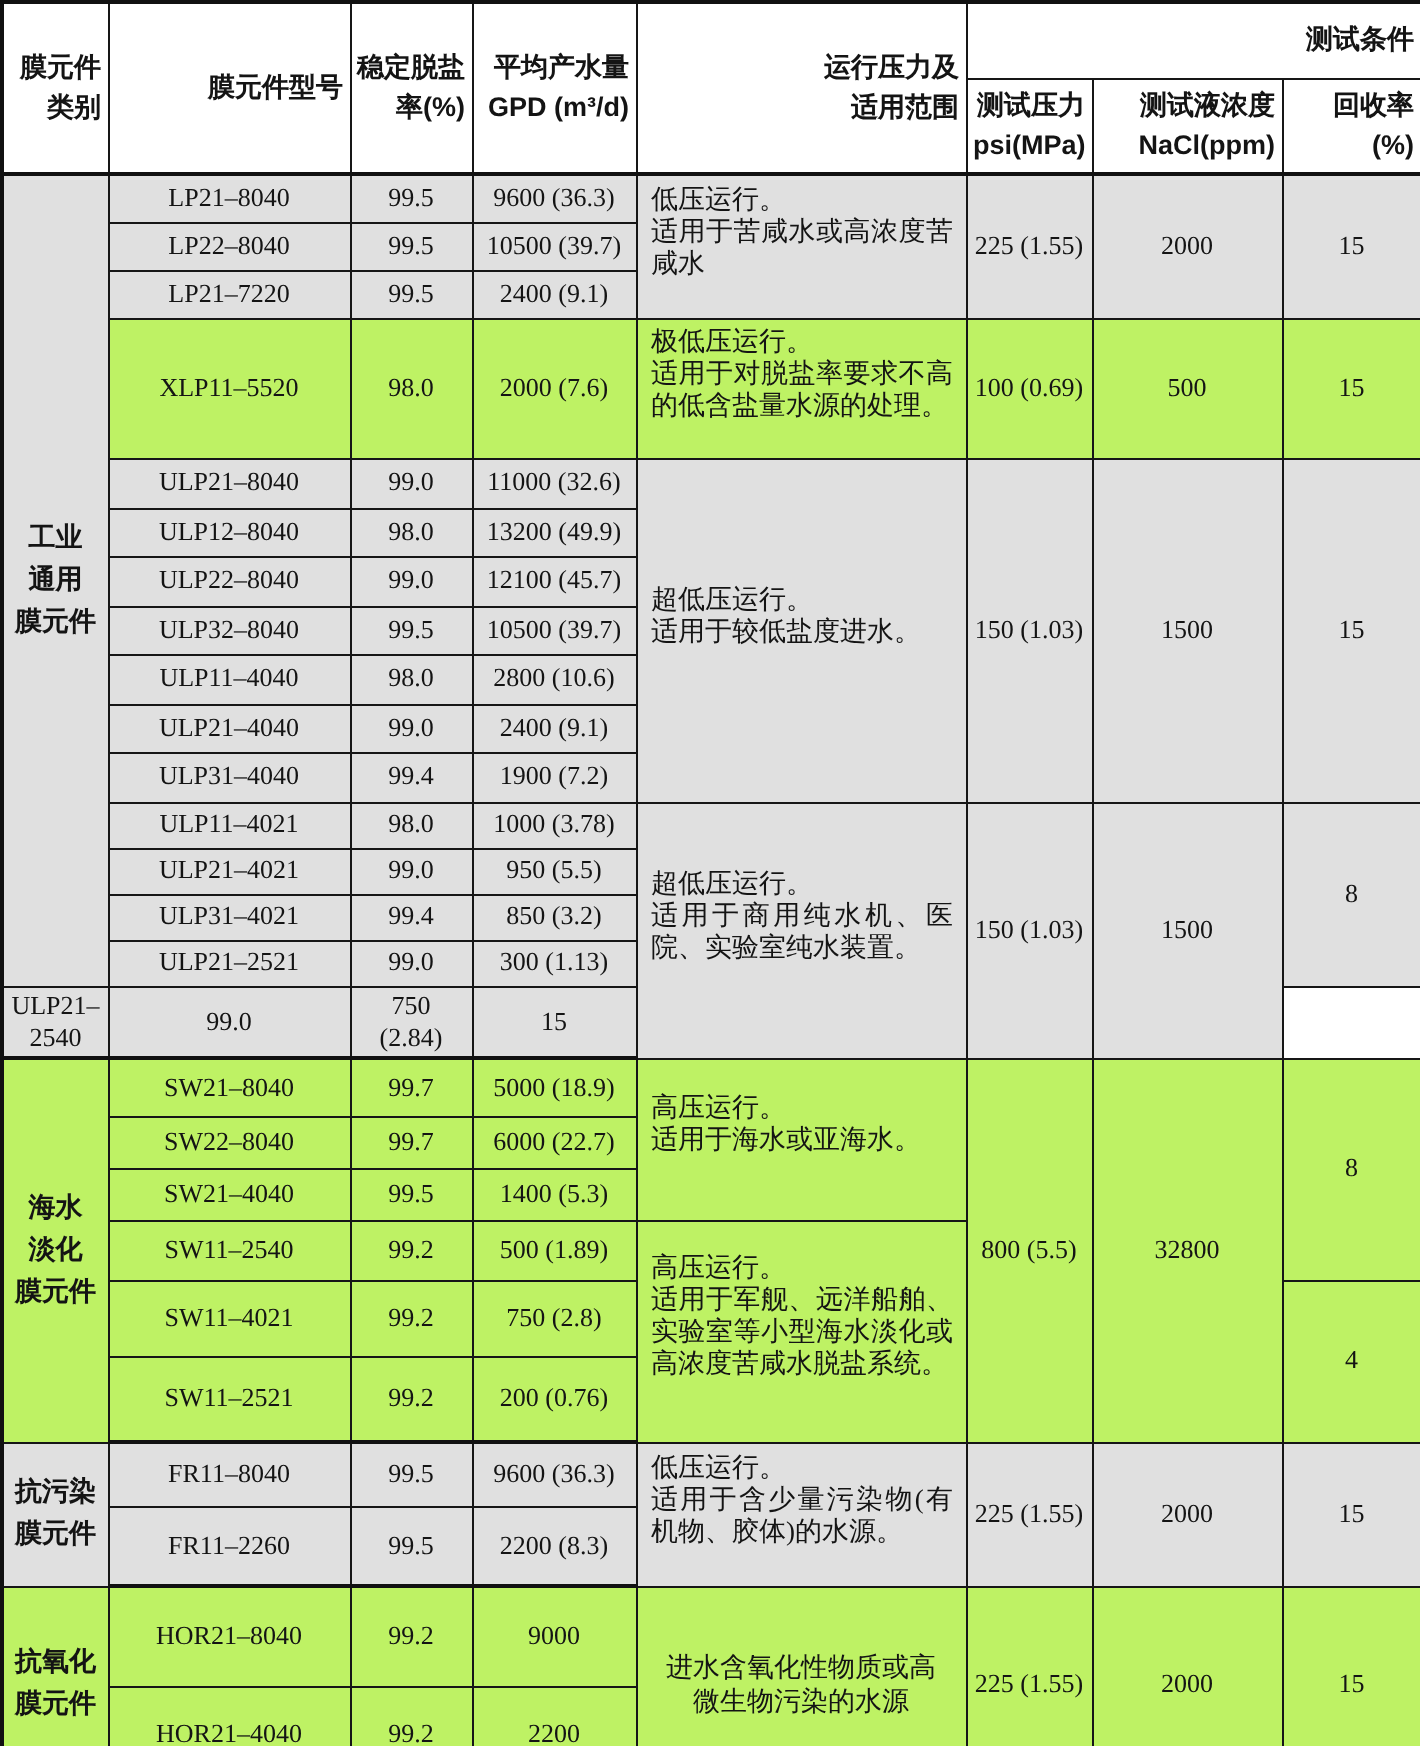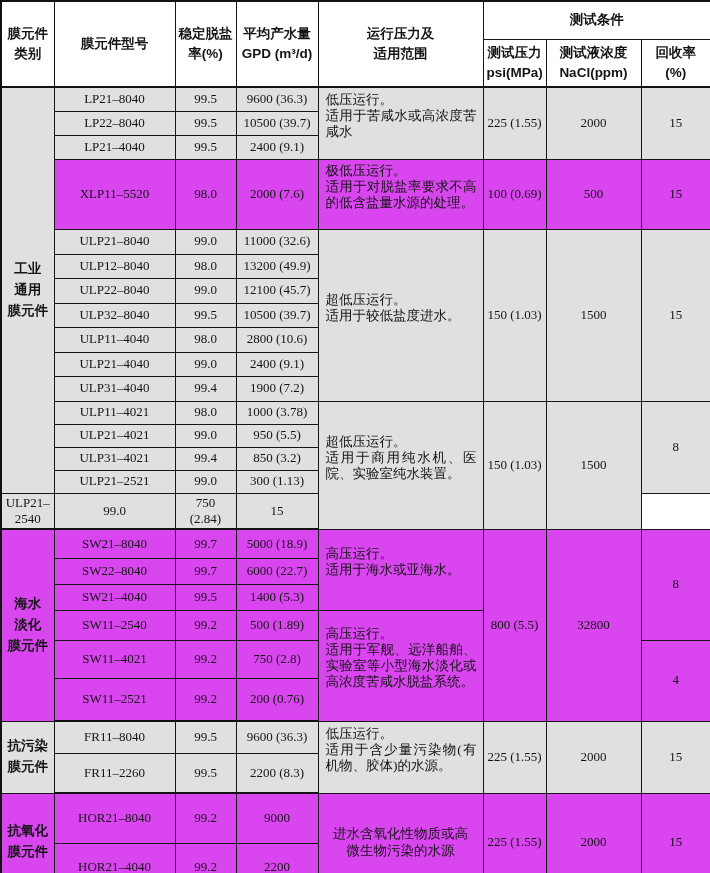--- a/index.html
+++ b/index.html
@@ -21,20 +21,21 @@
     font-size:13px;
     line-height:1.25;
     overflow:hidden;
   }
   .spec thead th {
     font-family:"Liberation Sans","DejaVu Sans",sans-serif;
     font-size:13.5px;
     font-weight:600;
     background:#ffffff;
     line-height:1.45;
+    text-align:right;
   }
   .spec thead { border-bottom:2px solid #111111; }
   td.cat {
     font-family:"Liberation Sans","DejaVu Sans",sans-serif;
     font-size:13.5px;
     font-weight:600;
     line-height:1.55;
   }
   td.range {
     text-align:justify;
@@ -43,21 +44,21 @@
     font-size:13.5px;
     line-height:16px;
   }
   td.range-center {
     text-align:center;
     padding:3px 8px;
     font-size:13.5px;
     line-height:17px;
   }
   tr.shade td { background:#e0e0e0; }
-  tr.plain td { background:#d946ef; }
+  tr.plain td { background:#bef264; }
   td.sect-end { border-bottom:2px solid #111111; }
 </style>
 </head>
 <body>
 
 <div class="page">
 <table class="spec">
   <colgroup>
     <col style="width:53px">
         <col style="width:121px">
@@ -104,21 +105,21 @@
       <td rowspan="3">225 (1.55)</td>
       <td rowspan="3">2000</td>
       <td rowspan="3">15</td>
     </tr>
     <tr class="shade" style="height:24px">
       <td>LP22–8040</td>
       <td>99.5</td>
       <td>10500 (39.7)</td>
     </tr>
     <tr class="shade" style="height:24px">
-      <td>LP21–4040</td>
+      <td>LP21–7220</td>
       <td>99.5</td>
       <td>2400 (9.1)</td>
     </tr>
 
     <tr class="plain" style="height:64px">
       <td>XLP11–5520</td>
       <td>98.0</td>
       <td>2000 (7.6)</td>
       <td class="range">极低压运行。
 适用于对脱盐率要求不高的低含盐量水源的处理。</td>

